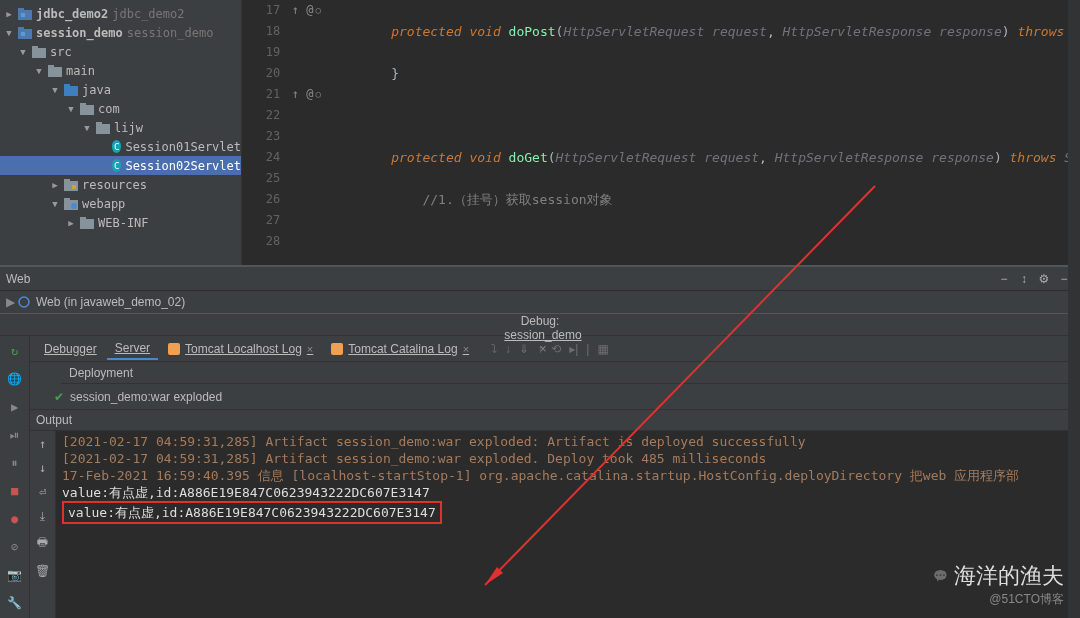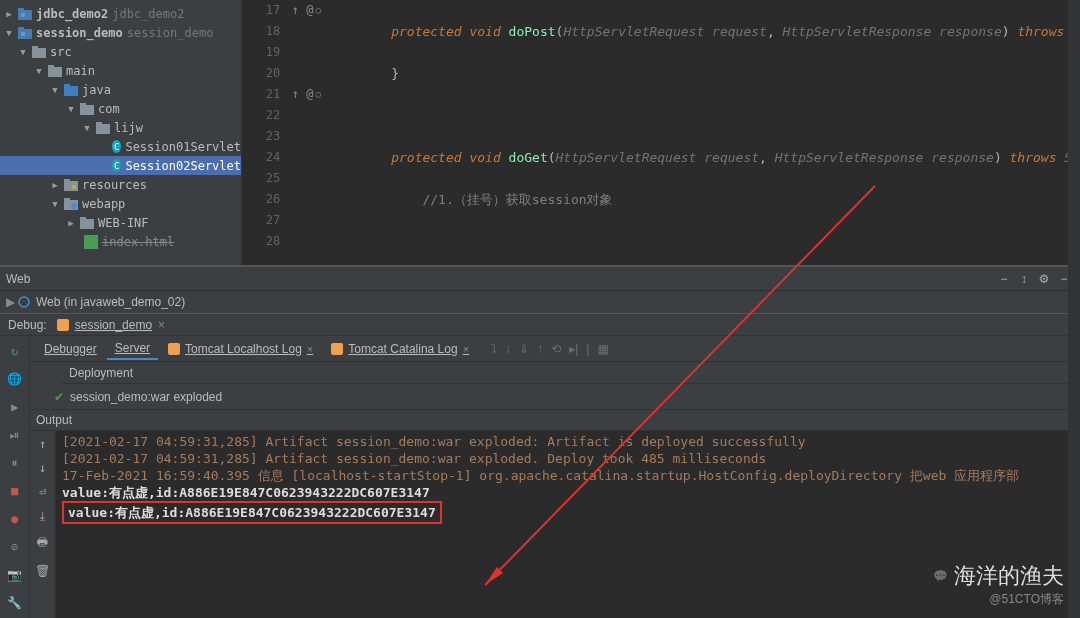--- a/index.html
+++ b/index.html
@@ -36,39 +36,39 @@
   .gutter-icons { width: 40px; text-align: center; color: #606366; line-height: 21px; font-size: 12px; }
   .gutter-icons .gi { height: 21px; display:flex; align-items:center; justify-content:center; gap:2px; }
   .code { flex: 1; padding-left: 4px; font-size: 13px; line-height: 21px; white-space: pre; }
   .code .row { height: 21px; }
   .k { color: #cc7832; font-style: italic; }
   .c { color: #808080; }
   .f { color: #86efac; }
   .p { color: #a9b7c6; }
   .pm { color: #72737a; font-style: italic; }
   .debug-panel { flex: 1; display: flex; flex-direction: column; background: #3c3f41; border-top: 1px solid #555; }
-  .debug-header { display: flex; align-items: center; height: 22px; padding: 0 8px; font-family: sans-serif; font-size: 12px; color: #bbb; border-bottom: 1px solid #323232; }
+  .debug-header { display: flex; align-items: center; height: 22px; padding: 0 8px; font-family: sans-serif; font-size: 12px; color: #bbb; border-bottom: 1px solid #323232; flex-direction: column; }
   .debug-body { flex: 1; display: flex; }
   .debug-strip { width: 30px; background: #3c3f41; border-right: 1px solid #323232; display: flex; flex-direction: column; align-items: center; padding-top: 6px; gap: 10px; }
   .debug-strip .sbtn { width: 18px; height: 18px; display: flex; align-items: center; justify-content: center; color: #aaa; }
   .debug-content { flex: 1; display: flex; flex-direction: column; }
   .debug-tabs { display: flex; align-items: center; height: 26px; padding: 0 6px; font-family: sans-serif; font-size: 12px; color: #bbb; gap: 2px; border-bottom: 1px solid #323232; }
   .dtab { padding: 3px 8px; display: flex; align-items: center; gap: 5px; text-decoration: underline; }
   .dtab.active { border-bottom: 2px solid #4a88c7; }
   .dtab .x { color: #888; font-size: 11px; }
   .dtab-icons { display:flex; gap:8px; margin-left: 12px; color:#6e6e6e; }
   .deployment-bar { height: 22px; display: flex; align-items: center; padding: 0 8px; font-family: sans-serif; font-size: 12px; color: #bbb; border-bottom: 1px solid #323232; margin-left: 31px; }
   .deploy-ok { height: 26px; display: flex; align-items: center; gap: 6px; padding: 0 24px; font-family: sans-serif; font-size: 12px; color: #bbb; border-bottom: 1px solid #323232;}
   .check { color: #499c54; }
   .output-row { display: flex; flex: 1; }
   .out-strip { width: 26px; background: #3c3f41; border-right: 1px solid #323232; display: flex; flex-direction: column; align-items: center; padding-top: 6px; gap: 10px; color: #aaa; }
   .output-head { height: 21px; display: flex; align-items: center; padding: 0 6px; font-family: sans-serif; font-size: 12px; color: #bbb; border-bottom: 1px solid #323232; }
   .console { flex: 1; background: #2b2b2b; font-family: "Consolas", monospace; font-size: 13px; line-height: 17px; padding: 2px 6px; overflow: hidden; }
   .log { color: #a67b5b; white-space: pre; }
-  .log-white { color: #ddd; white-space: pre; font-weight: bold; }
+  .log-white { color: #ddd; white-space: pre; }
   .hl-box { border: 2px solid #e03131; padding: 1px 4px; display: inline-block; }
   .tom-icon { width: 12px; height: 12px; display: inline-block; background: #f0a050; border-radius: 2px; }
   .svg-overlay { position: absolute; top: 0; left: 0; pointer-events: none; }
   .watermark { position: absolute; right: 16px; bottom: 10px; text-align: right; color: rgba(255,255,255,0.5); font-family: sans-serif; }
   .watermark .t1 { font-size: 22px; color: #ddd; }
   .watermark .t2 { font-size: 12px; color: #888; }
   .scrollbar-track { position: absolute; right: 0; top: 0; bottom: 0; width: 12px; background: #313335; }
 </style>
 </head>
 <body>
@@ -185,28 +185,20 @@
         </div>
         <div class="tree-item" style="padding-left:66px">
           <span class="caret">▶</span>
           <span class="icon-folder">
               <svg viewBox="0 0 14 12">
                 <rect x="0" y="2" width="14" height="10" fill="#87939a"></rect>
                 <rect x="0" y="0" width="6" height="3" fill="#87939a"></rect>
               </svg>
             </span>
           <span class="tree-label">WEB-INF</span>
-        </div>
-        <div class="tree-item" style="padding-left:80px">
-          <span class="icon-folder">
-              <svg viewBox="0 0 12 12">
-                <rect width="12" height="12" fill="#499c54"></rect>
-              </svg>
-            </span>
-          <span class="tree-label tree-strike">index.html</span>
         </div>
       </div>
       <div class="scrollbar-track"></div>
     </div>
 
     <div class="editor">
       <div class="gutter">
         <div class="ln">17</div>
         <div class="ln">18</div>
         <div class="ln">19</div>

